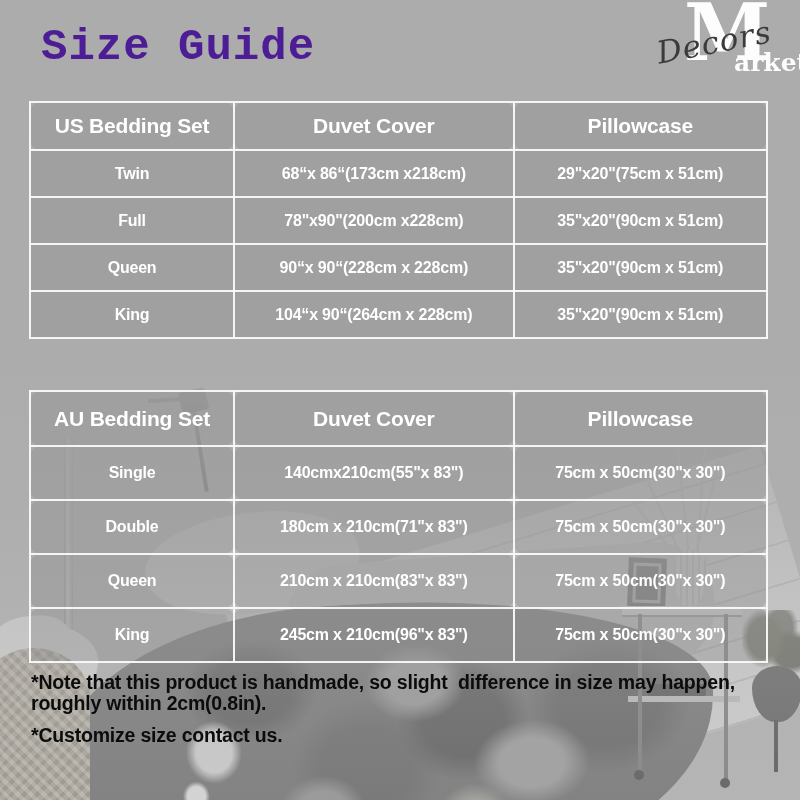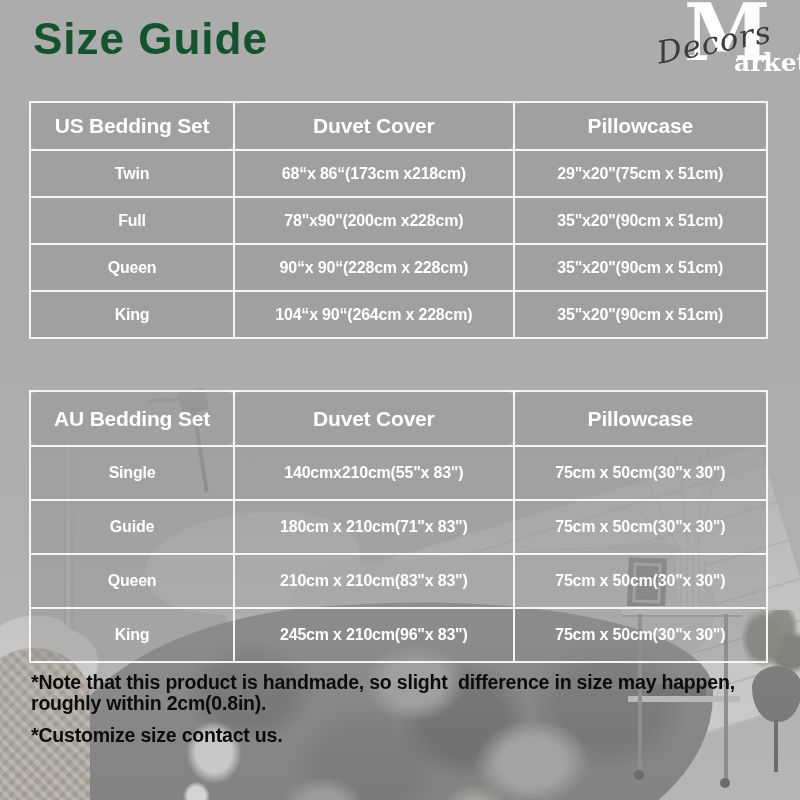--- a/index.html
+++ b/index.html
@@ -63,22 +63,22 @@
   .plant-leg{position:absolute;left:774px;top:342px;width:4px;height:52px;background:#383838;}
   .basket{position:absolute;left:-22px;top:270px;width:112px;height:160px;
           border-radius:55% 55% 8px 8px / 35% 35% 8px 8px;background:#a89f8f;
           background-image:repeating-linear-gradient(45deg,rgba(255,255,255,.28) 0 4px,transparent 4px 9px),
                            repeating-linear-gradient(-45deg,rgba(80,74,62,.25) 0 4px,transparent 4px 9px);}
   .cloth{position:absolute;left:-8px;top:238px;width:78px;height:48px;background:#dedede;border-radius:45%;transform:rotate(-8deg);}
   .wash{position:absolute;inset:0;
         background:linear-gradient(180deg,rgba(172,172,172,.92) 0%,rgba(172,172,172,.74) 28%,rgba(176,176,176,.54) 58%,rgba(182,182,182,.38) 100%);}
 
   
-  .title{position:absolute;left:33px;top:14px;margin:0;font-family:Liberation Sans, sans-serif;
-         font-weight:700;font-size:44px;letter-spacing:1px;color:#14532d;}
+  .title{position:absolute;left:33px;top:14px;margin:8px;font-family:Liberation Mono, monospace;
+         font-weight:700;font-size:44px;letter-spacing:1px;color:#4c1d95;}
   .logo{position:absolute;left:648px;top:8px;width:150px;height:84px;}
   .logo-m{position:absolute;left:36px;top:-14px;font-family:"DejaVu Serif",serif;font-weight:700;
           font-size:78px;color:#fdfdfd;line-height:1;}
   .logo-script{position:absolute;left:8px;top:16px;font-family:"DejaVu Serif",serif;font-style:italic;
                font-size:31px;color:#3b3b3b;transform:rotate(-11deg);letter-spacing:1px;}
   .logo-rest{position:absolute;left:86px;top:40px;font-family:"DejaVu Serif",serif;font-weight:700;
              font-size:25px;color:#fdfdfd;}
 
   
   .size-table{position:absolute;left:29px;width:739px;border-collapse:collapse;table-layout:fixed;}
@@ -87,21 +87,21 @@
   .size-table th{font-size:21px;border-radius:10px;}
   .size-table td{font-size:16px;}
   .size-table th:nth-child(1){width:27.6%;}
   .size-table th:nth-child(2){width:38%;}
   .size-table th:nth-child(3){width:34.4%;text-align:center;}
   .table-us{top:101px;}
   .table-us th{height:44px;}
   .table-us td{height:43px;}
   .table-au{top:390px;}
   .table-au th{height:51px;}
-  .table-au td{height:50px;}
+  .table-au td{height:50px;border-radius:10px;}
 
   
   .notes{position:absolute;left:31px;top:672px;color:#0c0c0c;}
   .notes p{margin:0;font-size:19.5px;font-weight:700;line-height:21px;letter-spacing:-0.2px;white-space:pre;}
   .notes .note-2{margin-top:11px;}
 </style>
 </head>
 <body>
 
 <div class="canvas">
@@ -186,21 +186,21 @@
           <th>Pillowcase</th>
         </tr>
       </thead>
     <tbody>
         <tr>
           <td>Single</td>
           <td>140cmx210cm(55"x 83")</td>
           <td>75cm x 50cm(30"x 30")</td>
         </tr>
         <tr>
-          <td>Guide</td>
+          <td>Double</td>
           <td>180cm x 210cm(71"x 83")</td>
           <td>75cm x 50cm(30"x 30")</td>
         </tr>
         <tr>
           <td>Queen</td>
           <td>210cm x 210cm(83"x 83")</td>
           <td>75cm x 50cm(30"x 30")</td>
         </tr>
         <tr>
           <td>King</td>

